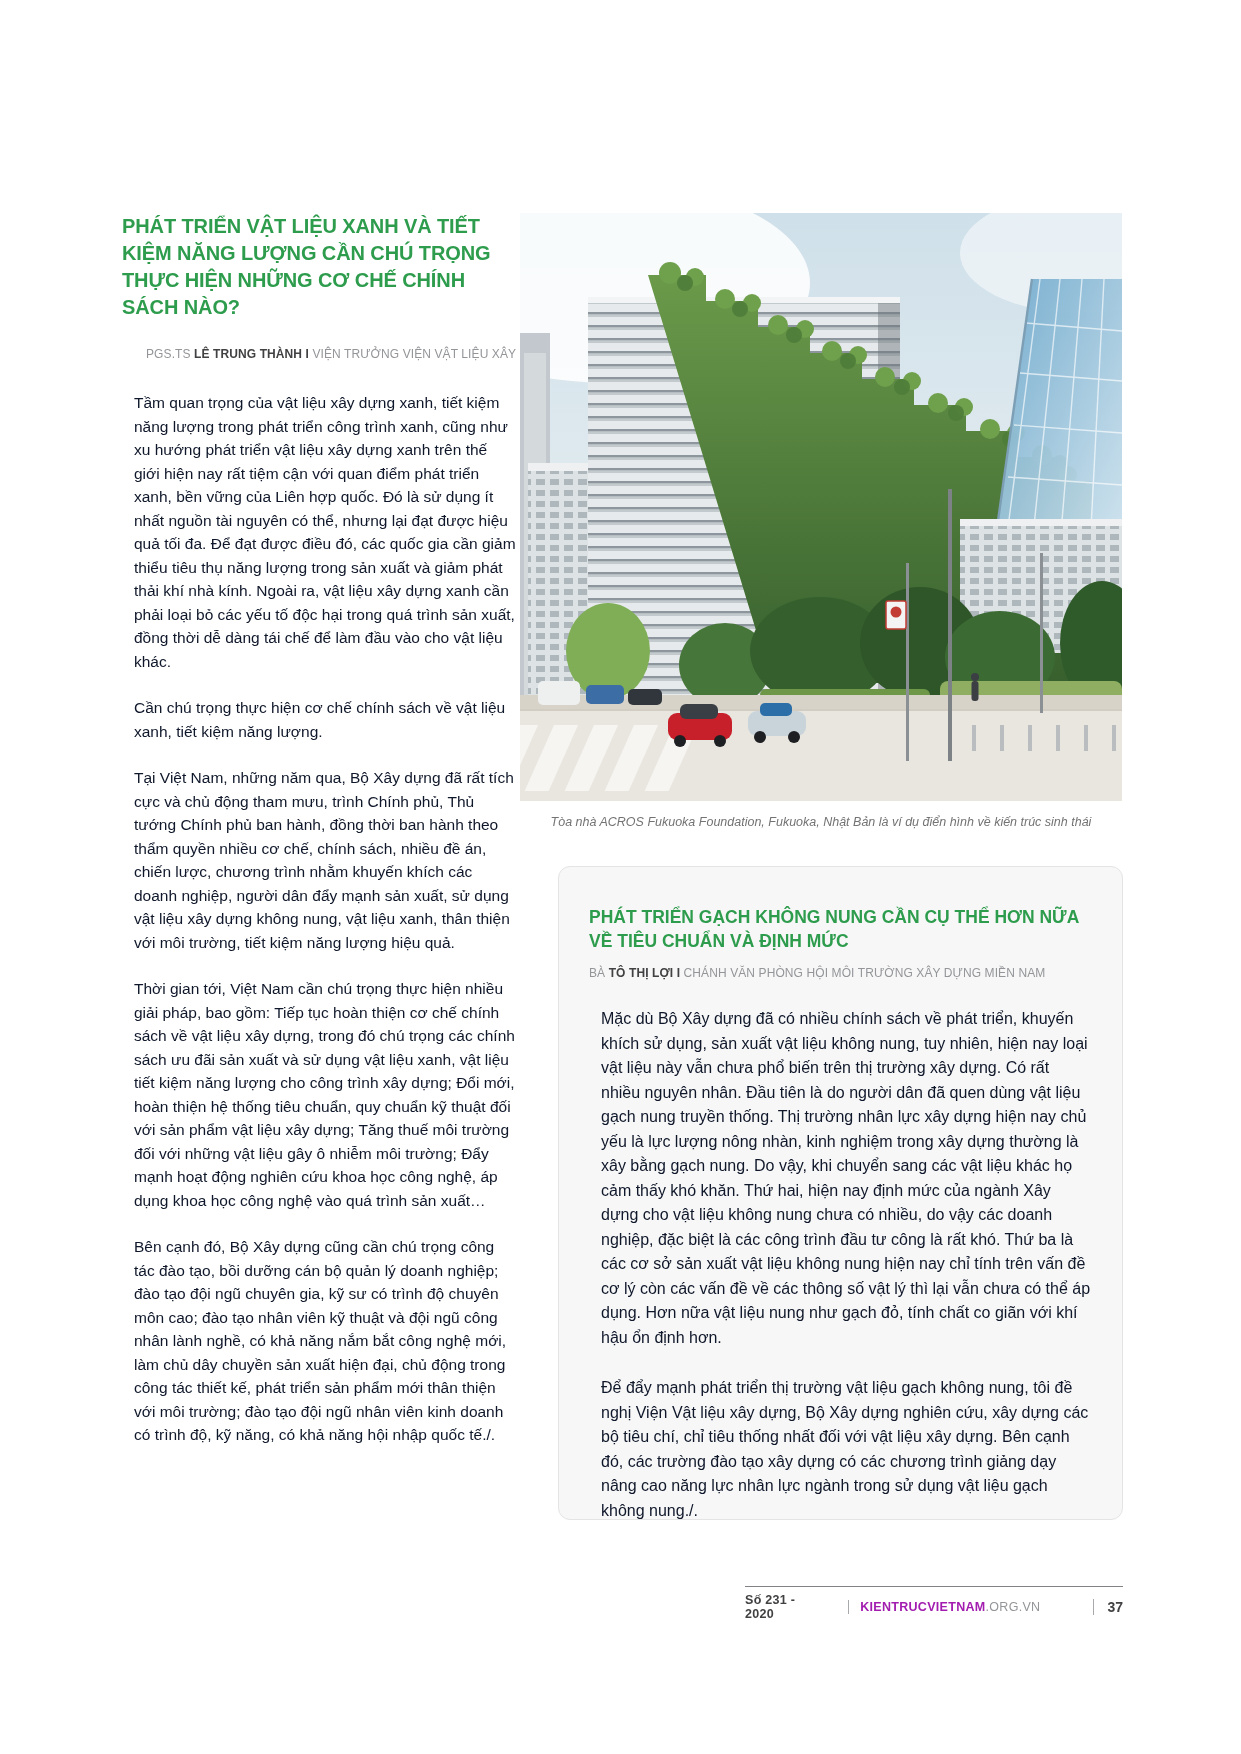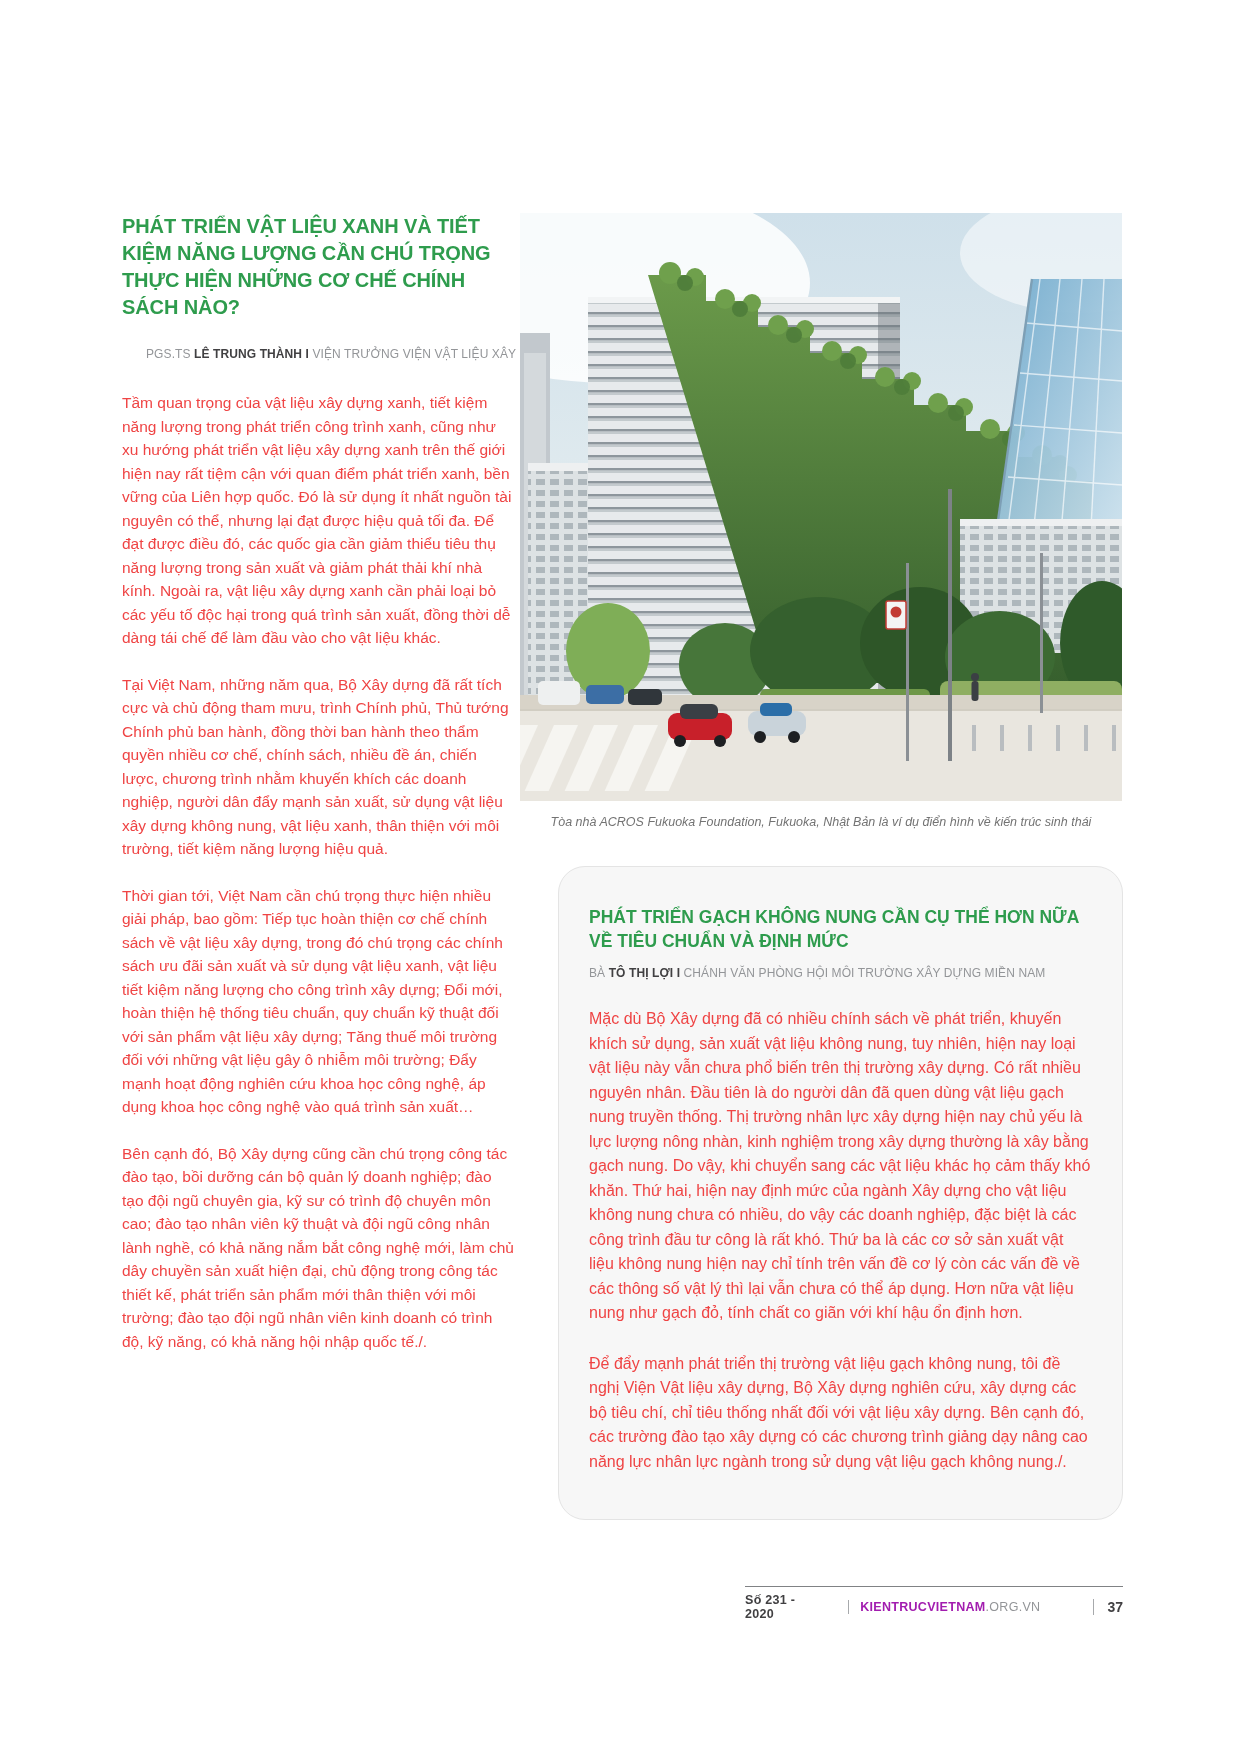--- a/index.html
+++ b/index.html
@@ -11,32 +11,32 @@
   .left-col{position:absolute;left:122px;top:213px;width:394px;}
   .headline{
     margin:0;color:#2E9C4D;font-size:20px;line-height:27px;font-weight:bold;
     letter-spacing:-0.1px;
   }
   .byline{
     margin-top:26px;margin-left:24px;font-size:12px;color:#939598;
     letter-spacing:0.1px;white-space:nowrap;
   }
   .by-name{color:#414042;font-weight:bold;}
-  .article-body{margin-top:30px;font-size:15.5px;line-height:23.5px;color:#ef4444;}
+  .article-body{margin-top:30px;font-size:15.5px;line-height:23.5px;color:#0f172a;margin-left:12px;}
   .article-body p{margin:0 0 23px 0;}
   
   .photo{position:absolute;left:520px;top:213px;width:602px;height:588px;margin:0;overflow:hidden;}
   .caption{
     position:absolute;left:520px;top:815px;width:602px;text-align:center;
     font-style:italic;font-size:12.5px;color:#737373;
   }
   
   .panel{
     position:absolute;left:558px;top:866px;width:565px;height:654px;box-sizing:border-box;
-    background:#f7f7f7;border:1px solid #e4e4e4;border-radius:27px;
+    background:#f7f7f7;border:1px solid #e4e4e4;border-radius:12px;
     padding:38px 30px 36px 30px;
   }
   .panel h2{
     margin:0;color:#2E9C4D;font-size:17.5px;line-height:24px;font-weight:bold;
   }
   .panel .byline{margin-left:0;margin-top:13px;}
   .panel .article-body{margin-top:27px;font-size:16px;line-height:24.5px;}
   .panel .article-body p{margin:0 0 26px 0;}
   
   .page-footer{
@@ -57,20 +57,21 @@
 
   <div class="left-col">
     <h1 class="headline">PHÁT TRIỂN VẬT LIỆU XANH VÀ TIẾT KIỆM NĂNG LƯỢNG CẦN CHÚ TRỌNG THỰC HIỆN NHỮNG CƠ CHẾ CHÍNH SÁCH NÀO?</h1>
     <div class="byline">
       <span class="by-prefix">PGS.TS</span>
       <span class="by-name">LÊ TRUNG THÀNH I</span>
       <span class="by-title">VIỆN TRƯỞNG VIỆN VẬT LIỆU XÂY DỰNG</span>
     </div>
     <div class="article-body">
       <p>Tầm quan trọng của vật liệu xây dựng xanh, tiết kiệm năng lượng trong phát triển công trình xanh, cũng như xu hướng phát triển vật liệu xây dựng xanh trên thế giới hiện nay rất tiệm cận với quan điểm phát triển xanh, bền vững của Liên hợp quốc. Đó là sử dụng ít nhất nguồn tài nguyên có thể, nhưng lại đạt được hiệu quả tối đa. Để đạt được điều đó, các quốc gia cần giảm thiểu tiêu thụ năng lượng trong sản xuất và giảm phát thải khí nhà kính. Ngoài ra, vật liệu xây dựng xanh cần phải loại bỏ các yếu tố độc hại trong quá trình sản xuất, đồng thời dễ dàng tái chế để làm đầu vào cho vật liệu khác.</p>
+      <p>Cần chú trọng thực hiện cơ chế chính sách về vật liệu xanh, tiết kiệm năng lượng.</p>
       <p>Tại Việt Nam, những năm qua, Bộ Xây dựng đã rất tích cực và chủ động tham mưu, trình Chính phủ, Thủ tướng Chính phủ ban hành, đồng thời ban hành theo thẩm quyền nhiều cơ chế, chính sách, nhiều đề án, chiến lược, chương trình nhằm khuyến khích các doanh nghiệp, người dân đẩy mạnh sản xuất, sử dụng vật liệu xây dựng không nung, vật liệu xanh, thân thiện với môi trường, tiết kiệm năng lượng hiệu quả.</p>
       <p>Thời gian tới, Việt Nam cần chú trọng thực hiện nhiều giải pháp, bao gồm: Tiếp tục hoàn thiện cơ chế chính sách về vật liệu xây dựng, trong đó chú trọng các chính sách ưu đãi sản xuất và sử dụng vật liệu xanh, vật liệu tiết kiệm năng lượng cho công trình xây dựng; Đổi mới, hoàn thiện hệ thống tiêu chuẩn, quy chuẩn kỹ thuật đối với sản phẩm vật liệu xây dựng; Tăng thuế môi trường đối với những vật liệu gây ô nhiễm môi trường; Đẩy mạnh hoạt động nghiên cứu khoa học công nghệ, áp dụng khoa học công nghệ vào quá trình sản xuất…</p>
       <p>Bên cạnh đó, Bộ Xây dựng cũng cần chú trọng công tác đào tạo, bồi dưỡng cán bộ quản lý doanh nghiệp; đào tạo đội ngũ chuyên gia, kỹ sư có trình độ chuyên môn cao; đào tạo nhân viên kỹ thuật và đội ngũ công nhân lành nghề, có khả năng nắm bắt công nghệ mới, làm chủ dây chuyền sản xuất hiện đại, chủ động trong công tác thiết kế, phát triển sản phẩm mới thân thiện với môi trường; đào tạo đội ngũ nhân viên kinh doanh có trình độ, kỹ năng, có khả năng hội nhập quốc tế./.</p>
     </div>
   </div>
 
   <figure class="photo">
     <svg viewBox="0 0 602 588" width="602" height="588" preserveAspectRatio="none" xmlns="http://www.w3.org/2000/svg">
       <defs>
         <linearGradient id="sky" x1="0" y1="0" x2="0" y2="1">

